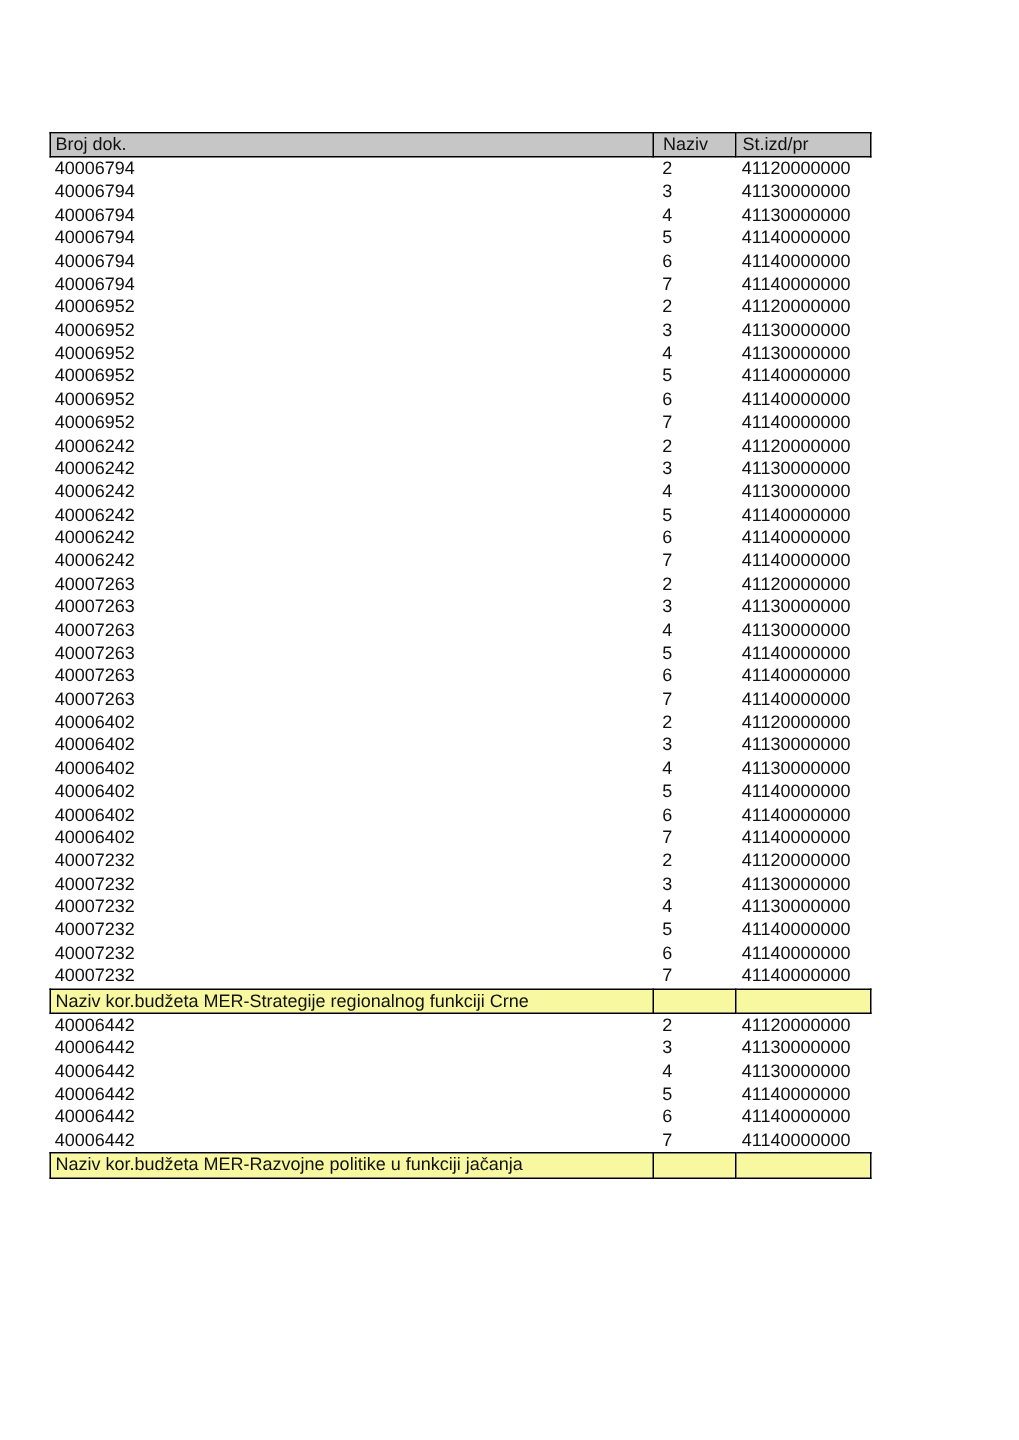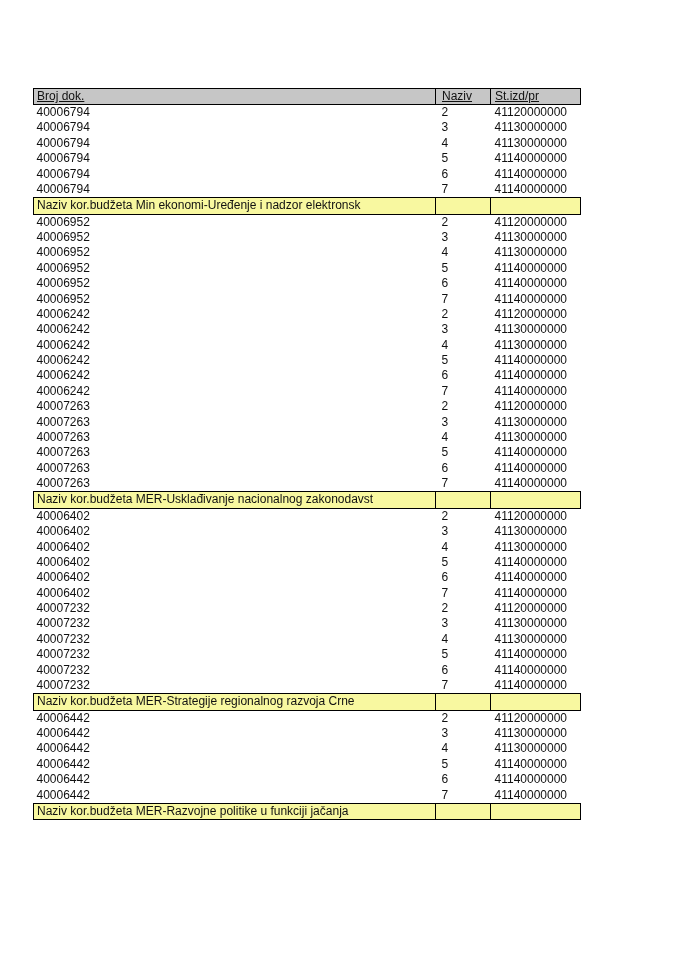--- a/index.html
+++ b/index.html
@@ -39,21 +39,20 @@
     border: none;
   }
   table.report .c1 { padding-left: 3px; }
   table.report .c2 { padding-left: 6px; }
   table.report .c3 { padding-left: 4px; }
   table.report thead th {
     background: var(--header-bg, #c6c6c6);
     border: 1px solid var(--border-color, #000000);
     height: 15px;
     line-height: 15px;
-    text-decoration: underline;
   }
   table.report tr.band td {
     background: var(--band-bg, #f8f8a0);
     border: 1px solid var(--border-color, #000000);
   }
   table.report tr.data td {
     background: #ffffff;
   }
 </style>
 </head>
@@ -97,182 +96,172 @@
         <tr class="data">
           <td class="c1">40006794</td>
           <td class="c2">6</td>
           <td class="c3">41140000000</td>
         </tr>
         <tr class="data">
           <td class="c1">40006794</td>
           <td class="c2">7</td>
           <td class="c3">41140000000</td>
         </tr>
+        <tr class="data">
+          <td class="c1">40006952</td>
+          <td class="c2">2</td>
+          <td class="c3">41120000000</td>
+        </tr>
+        <tr class="data">
+          <td class="c1">40006952</td>
+          <td class="c2">3</td>
+          <td class="c3">41130000000</td>
+        </tr>
+        <tr class="data">
+          <td class="c1">40006952</td>
+          <td class="c2">4</td>
+          <td class="c3">41130000000</td>
+        </tr>
+        <tr class="data">
+          <td class="c1">40006952</td>
+          <td class="c2">5</td>
+          <td class="c3">41140000000</td>
+        </tr>
+        <tr class="data">
+          <td class="c1">40006952</td>
+          <td class="c2">6</td>
+          <td class="c3">41140000000</td>
+        </tr>
+        <tr class="data">
+          <td class="c1">40006952</td>
+          <td class="c2">7</td>
+          <td class="c3">41140000000</td>
+        </tr>
+        <tr class="data">
+          <td class="c1">40006242</td>
+          <td class="c2">2</td>
+          <td class="c3">41120000000</td>
+        </tr>
+        <tr class="data">
+          <td class="c1">40006242</td>
+          <td class="c2">3</td>
+          <td class="c3">41130000000</td>
+        </tr>
+        <tr class="data">
+          <td class="c1">40006242</td>
+          <td class="c2">4</td>
+          <td class="c3">41130000000</td>
+        </tr>
+        <tr class="data">
+          <td class="c1">40006242</td>
+          <td class="c2">5</td>
+          <td class="c3">41140000000</td>
+        </tr>
+        <tr class="data">
+          <td class="c1">40006242</td>
+          <td class="c2">6</td>
+          <td class="c3">41140000000</td>
+        </tr>
+        <tr class="data">
+          <td class="c1">40006242</td>
+          <td class="c2">7</td>
+          <td class="c3">41140000000</td>
+        </tr>
+        <tr class="data">
+          <td class="c1">40007263</td>
+          <td class="c2">2</td>
+          <td class="c3">41120000000</td>
+        </tr>
+        <tr class="data">
+          <td class="c1">40007263</td>
+          <td class="c2">3</td>
+          <td class="c3">41130000000</td>
+        </tr>
+        <tr class="data">
+          <td class="c1">40007263</td>
+          <td class="c2">4</td>
+          <td class="c3">41130000000</td>
+        </tr>
+        <tr class="data">
+          <td class="c1">40007263</td>
+          <td class="c2">5</td>
+          <td class="c3">41140000000</td>
+        </tr>
+        <tr class="data">
+          <td class="c1">40007263</td>
+          <td class="c2">6</td>
+          <td class="c3">41140000000</td>
+        </tr>
+        <tr class="data">
+          <td class="c1">40007263</td>
+          <td class="c2">7</td>
+          <td class="c3">41140000000</td>
+        </tr>
+        <tr class="data">
+          <td class="c1">40006402</td>
+          <td class="c2">2</td>
+          <td class="c3">41120000000</td>
+        </tr>
+        <tr class="data">
+          <td class="c1">40006402</td>
+          <td class="c2">3</td>
+          <td class="c3">41130000000</td>
+        </tr>
+        <tr class="data">
+          <td class="c1">40006402</td>
+          <td class="c2">4</td>
+          <td class="c3">41130000000</td>
+        </tr>
+        <tr class="data">
+          <td class="c1">40006402</td>
+          <td class="c2">5</td>
+          <td class="c3">41140000000</td>
+        </tr>
+        <tr class="data">
+          <td class="c1">40006402</td>
+          <td class="c2">6</td>
+          <td class="c3">41140000000</td>
+        </tr>
+        <tr class="data">
+          <td class="c1">40006402</td>
+          <td class="c2">7</td>
+          <td class="c3">41140000000</td>
+        </tr>
+        <tr class="data">
+          <td class="c1">40007232</td>
+          <td class="c2">2</td>
+          <td class="c3">41120000000</td>
+        </tr>
+        <tr class="data">
+          <td class="c1">40007232</td>
+          <td class="c2">3</td>
+          <td class="c3">41130000000</td>
+        </tr>
+        <tr class="data">
+          <td class="c1">40007232</td>
+          <td class="c2">4</td>
+          <td class="c3">41130000000</td>
+        </tr>
+        <tr class="data">
+          <td class="c1">40007232</td>
+          <td class="c2">5</td>
+          <td class="c3">41140000000</td>
+        </tr>
+        <tr class="data">
+          <td class="c1">40007232</td>
+          <td class="c2">6</td>
+          <td class="c3">41140000000</td>
+        </tr>
+        <tr class="data">
+          <td class="c1">40007232</td>
+          <td class="c2">7</td>
+          <td class="c3">41140000000</td>
+        </tr>
         <tr class="band">
-          <td class="c1">Naziv kor.budžeta Min ekonomi-Uređenje i nadzor elektronsk</td>
-          <td class="c2"></td>
-          <td class="c3"></td>
-        </tr>
-        <tr class="data">
-          <td class="c1">40006952</td>
-          <td class="c2">2</td>
-          <td class="c3">41120000000</td>
-        </tr>
-        <tr class="data">
-          <td class="c1">40006952</td>
-          <td class="c2">3</td>
-          <td class="c3">41130000000</td>
-        </tr>
-        <tr class="data">
-          <td class="c1">40006952</td>
-          <td class="c2">4</td>
-          <td class="c3">41130000000</td>
-        </tr>
-        <tr class="data">
-          <td class="c1">40006952</td>
-          <td class="c2">5</td>
-          <td class="c3">41140000000</td>
-        </tr>
-        <tr class="data">
-          <td class="c1">40006952</td>
-          <td class="c2">6</td>
-          <td class="c3">41140000000</td>
-        </tr>
-        <tr class="data">
-          <td class="c1">40006952</td>
-          <td class="c2">7</td>
-          <td class="c3">41140000000</td>
-        </tr>
-        <tr class="data">
-          <td class="c1">40006242</td>
-          <td class="c2">2</td>
-          <td class="c3">41120000000</td>
-        </tr>
-        <tr class="data">
-          <td class="c1">40006242</td>
-          <td class="c2">3</td>
-          <td class="c3">41130000000</td>
-        </tr>
-        <tr class="data">
-          <td class="c1">40006242</td>
-          <td class="c2">4</td>
-          <td class="c3">41130000000</td>
-        </tr>
-        <tr class="data">
-          <td class="c1">40006242</td>
-          <td class="c2">5</td>
-          <td class="c3">41140000000</td>
-        </tr>
-        <tr class="data">
-          <td class="c1">40006242</td>
-          <td class="c2">6</td>
-          <td class="c3">41140000000</td>
-        </tr>
-        <tr class="data">
-          <td class="c1">40006242</td>
-          <td class="c2">7</td>
-          <td class="c3">41140000000</td>
-        </tr>
-        <tr class="data">
-          <td class="c1">40007263</td>
-          <td class="c2">2</td>
-          <td class="c3">41120000000</td>
-        </tr>
-        <tr class="data">
-          <td class="c1">40007263</td>
-          <td class="c2">3</td>
-          <td class="c3">41130000000</td>
-        </tr>
-        <tr class="data">
-          <td class="c1">40007263</td>
-          <td class="c2">4</td>
-          <td class="c3">41130000000</td>
-        </tr>
-        <tr class="data">
-          <td class="c1">40007263</td>
-          <td class="c2">5</td>
-          <td class="c3">41140000000</td>
-        </tr>
-        <tr class="data">
-          <td class="c1">40007263</td>
-          <td class="c2">6</td>
-          <td class="c3">41140000000</td>
-        </tr>
-        <tr class="data">
-          <td class="c1">40007263</td>
-          <td class="c2">7</td>
-          <td class="c3">41140000000</td>
-        </tr>
-        <tr class="band">
-          <td class="c1">Naziv kor.budžeta MER-Usklađivanje nacionalnog zakonodavst</td>
-          <td class="c2"></td>
-          <td class="c3"></td>
-        </tr>
-        <tr class="data">
-          <td class="c1">40006402</td>
-          <td class="c2">2</td>
-          <td class="c3">41120000000</td>
-        </tr>
-        <tr class="data">
-          <td class="c1">40006402</td>
-          <td class="c2">3</td>
-          <td class="c3">41130000000</td>
-        </tr>
-        <tr class="data">
-          <td class="c1">40006402</td>
-          <td class="c2">4</td>
-          <td class="c3">41130000000</td>
-        </tr>
-        <tr class="data">
-          <td class="c1">40006402</td>
-          <td class="c2">5</td>
-          <td class="c3">41140000000</td>
-        </tr>
-        <tr class="data">
-          <td class="c1">40006402</td>
-          <td class="c2">6</td>
-          <td class="c3">41140000000</td>
-        </tr>
-        <tr class="data">
-          <td class="c1">40006402</td>
-          <td class="c2">7</td>
-          <td class="c3">41140000000</td>
-        </tr>
-        <tr class="data">
-          <td class="c1">40007232</td>
-          <td class="c2">2</td>
-          <td class="c3">41120000000</td>
-        </tr>
-        <tr class="data">
-          <td class="c1">40007232</td>
-          <td class="c2">3</td>
-          <td class="c3">41130000000</td>
-        </tr>
-        <tr class="data">
-          <td class="c1">40007232</td>
-          <td class="c2">4</td>
-          <td class="c3">41130000000</td>
-        </tr>
-        <tr class="data">
-          <td class="c1">40007232</td>
-          <td class="c2">5</td>
-          <td class="c3">41140000000</td>
-        </tr>
-        <tr class="data">
-          <td class="c1">40007232</td>
-          <td class="c2">6</td>
-          <td class="c3">41140000000</td>
-        </tr>
-        <tr class="data">
-          <td class="c1">40007232</td>
-          <td class="c2">7</td>
-          <td class="c3">41140000000</td>
-        </tr>
-        <tr class="band">
-          <td class="c1">Naziv kor.budžeta MER-Strategije regionalnog razvoja Crne</td>
+          <td class="c1">Naziv kor.budžeta MER-Strategije regionalnog funkciji Crne</td>
           <td class="c2"></td>
           <td class="c3"></td>
         </tr>
         <tr class="data">
           <td class="c1">40006442</td>
           <td class="c2">2</td>
           <td class="c3">41120000000</td>
         </tr>
         <tr class="data">
           <td class="c1">40006442</td>

